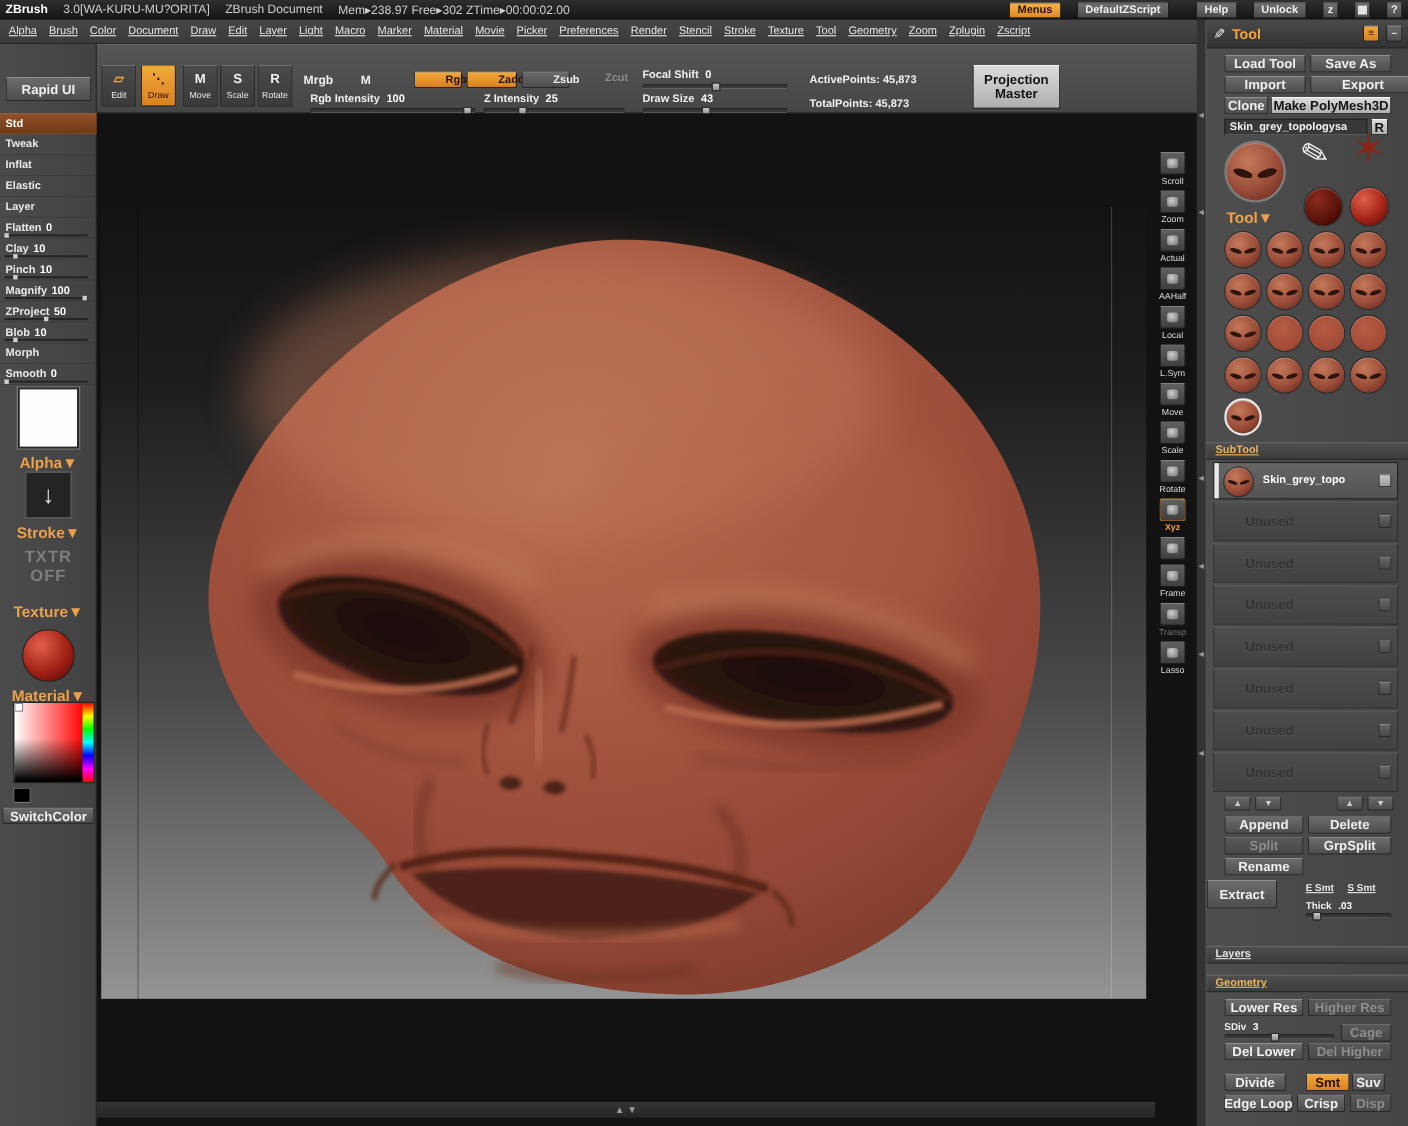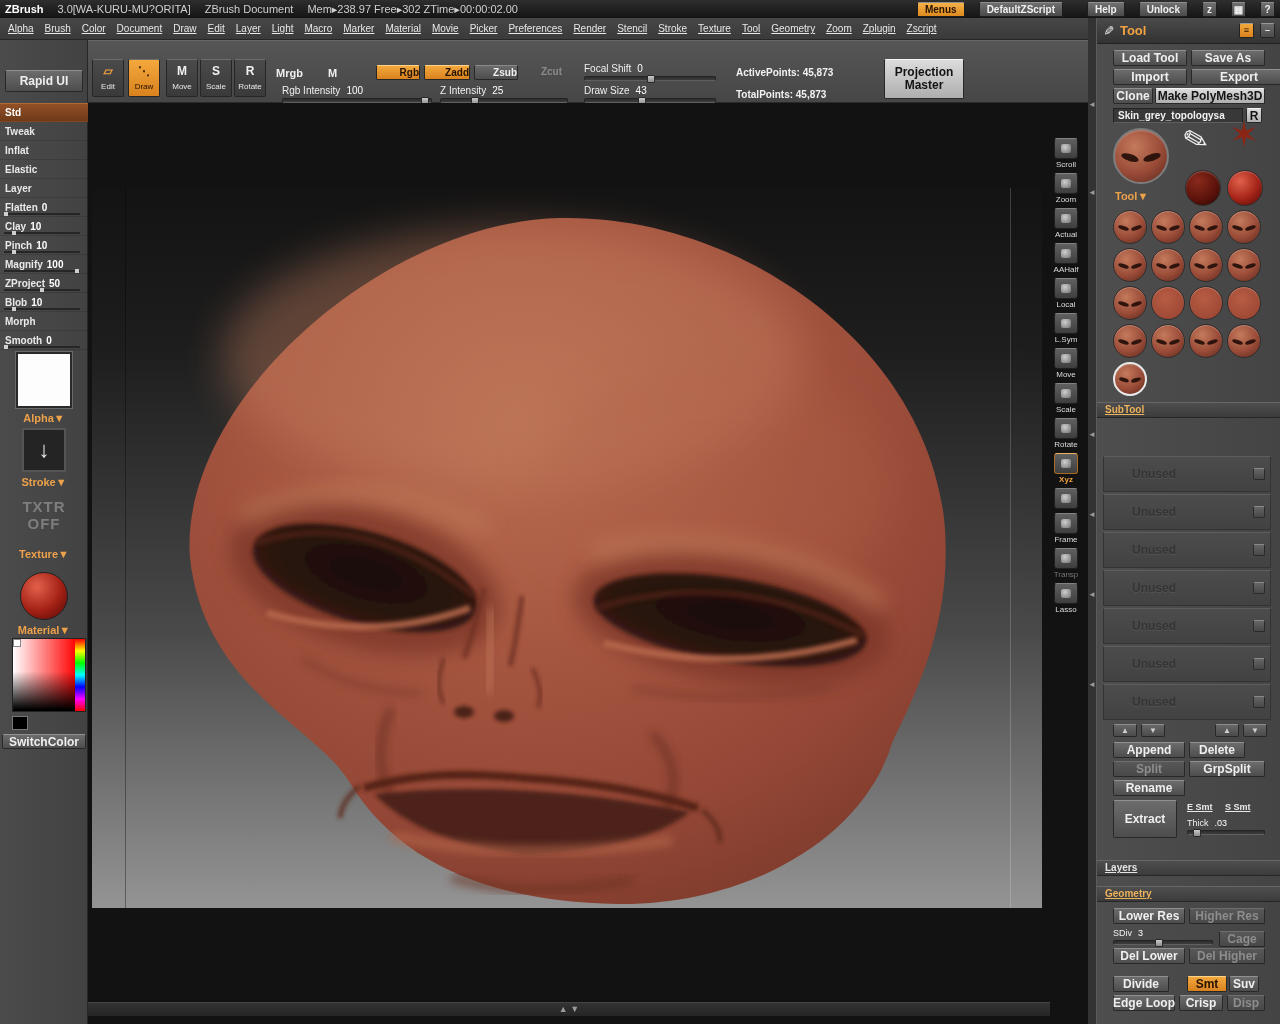--- a/index.html
+++ b/index.html
@@ -17,41 +17,41 @@
   
   #menubar{position:absolute;left:0;top:18px;width:1096px;height:22px;background:linear-gradient(#474747,#3a3a3a);border-bottom:1px solid #262626;display:flex;align-items:center;gap:11px;padding:0 8px;}
   .menu-item{color:#e8e8ea;font-size:10px;text-decoration:underline;cursor:default;white-space:nowrap;}
   
   #shelf{position:absolute;left:88px;top:40px;width:1008px;height:63px;background:linear-gradient(#565656,#464646);border-bottom:1px solid #2a2a2a;border-top:1px solid #666;}
   .tool-toggle{position:absolute;width:32px;height:38px;background:linear-gradient(#4a4a4a,#3a3a3a);border:1px solid #262626;border-top-color:#6d6d6d;border-radius:2px;text-align:center;color:#e8e8e8;font-size:8px;}
   .tool-toggle .glyph{display:block;height:22px;line-height:22px;font-size:12px;font-weight:bold;color:#f0f0f0;}
   .tool-toggle.sel{background:linear-gradient(#f3a83c,#d9821f);color:#201000;}
   .tool-toggle.sel .glyph{color:#2a1500;}
   .flat-label{font-weight:bold;color:#f0f0f0;font-size:11px;}
-  .mode-btn{position:absolute;height:15px;line-height:14px;text-align:right;font-weight:bold;font-size:10px;border-radius:2px;border:1px solid #262626;border-top-color:#8a8a8a;background:linear-gradient(#6a6a6a,#4d4d4d);color:#efefef;}
+  .mode-btn{position:absolute;height:15px;line-height:14px;text-align:left;font-weight:bold;font-size:10px;border-radius:2px;border:1px solid #262626;border-top-color:#8a8a8a;background:linear-gradient(#6a6a6a,#4d4d4d);color:#efefef;padding-left:28px;}
   .mode-btn.on{background:linear-gradient(#f3a83c,#d9821f);color:#241200;border-top-color:#ffd28a;}
   .mode-btn.ghost{background:none;border:none;color:#8a8a8a;}
   .slgroup{position:absolute;}
-  .slabel{font-size:10px;color:#efefef;font-weight:normal;white-space:nowrap;margin-bottom:2px;}
+  .slabel{font-size:10px;color:#efefef;font-weight:bold;white-space:nowrap;margin-bottom:2px;}
   .slabel .val{margin-left:6px;color:#ffffff;}
   .slider{position:relative;height:5px;background:linear-gradient(#2d2d2d,#3d3d3d);border:1px solid #242424;border-bottom-color:#606060;border-radius:2px;}
   .slider .handle{position:absolute;top:-2px;width:8px;height:8px;background:linear-gradient(#c9c9c9,#8c8c8c);border:1px solid #2a2a2a;border-radius:1px;}
   .points{font-weight:bold;color:#f2f2f2;font-size:10px;}
   .btn{display:flex;align-items:center;justify-content:center;background:linear-gradient(#6c6c6c,#4d4d4d);border:1px solid #282828;border-top-color:#909090;color:#efefef;font-size:12px;font-weight:bold;border-radius:2px;height:16px;white-space:nowrap;}
   .btn.lightb{background:linear-gradient(#dcdcdc,#aeaeae);color:#131313;border-top-color:#f5f5f5;}
   .btn.orangeb{background:linear-gradient(#f3a83c,#d9821f);color:#241200;border-top-color:#ffd28a;}
   .btn.dis{color:#8d8d8d;background:linear-gradient(#585858,#484848);border-top-color:#6e6e6e;}
   
   #left{position:absolute;left:0;top:40px;width:88px;height:984px;background:linear-gradient(90deg,#4b4b4b,#424242);border-right:1px solid #262626;}
   .brush-row{position:relative;height:19px;display:flex;align-items:center;gap:4px;padding:0 5px;color:#e9e9e9;font-weight:bold;font-size:10px;border-bottom:1px solid rgba(0,0,0,0.12);}
   .brush-row.sel{background:linear-gradient(#935027,#6e3a18);border-top:1px solid #b06a3a;color:#fff;}
   .brush-row .bval{color:#ffffff;font-weight:bold;}
   .mini{position:absolute;left:4px;right:8px;bottom:1px;height:2px;background:#262626;}
   .mini .tick{position:absolute;top:-1px;width:4px;height:4px;background:#cfcfcf;}
-  .sec-label{position:absolute;width:88px;text-align:center;color:#ecA14a;color:#eca14a;font-weight:bold;font-size:11px;}
+  .sec-label{position:absolute;width:88px;text-align:center;color:#ecA14a;color:#eca14a;font-weight:bold;font-size:14px;}
   
   #canvas{position:absolute;left:88px;top:103px;width:1008px;height:921px;background:#121212;}
   #doc{position:absolute;left:4px;top:85px;width:950px;height:720px;background:linear-gradient(180deg,#131313 0%,#1d1d1d 22%,#4a4a4a 62%,#949494 100%);}
   .doc-line{position:absolute;top:0;width:1px;height:720px;background:rgba(0,0,0,0.35);}
   #hscroll{position:absolute;left:0;top:899px;width:962px;height:14px;background:linear-gradient(#333,#252525);border-top:1px solid #444;text-align:center;color:#9a9a9a;font-size:9px;line-height:13px;}
   
   #ctools{position:absolute;left:960px;top:3px;width:40px;margin-top:32px;}
   .ctool{width:36px;margin-bottom:4px;text-align:center;}
   .ctool .ic{width:24px;height:21px;margin:0 auto;background:linear-gradient(#606060,#3e3e3e);border:1px solid #1f1f1f;border-top-color:#828282;border-radius:3px;position:relative;}
   .ctool .ic::after{content:"";position:absolute;left:6px;top:5px;width:10px;height:9px;background:radial-gradient(circle at 40% 35%,#cfcfcf,#6f6f6f);border-radius:2px;}
@@ -497,20 +497,26 @@
 
     <div class="thumb-circle head" style="left:16px;top:306px;width:34px;height:34px"></div>
     <div class="thumb-circle head" style="left:54px;top:306px;width:34px;height:34px"></div>
     <div class="thumb-circle head" style="left:92px;top:306px;width:34px;height:34px"></div>
     <div class="thumb-circle head" style="left:130px;top:306px;width:34px;height:34px"></div>
 
     <div class="thumb-circle head selthumb" style="left:16px;top:344px;width:34px;height:34px"></div>
 
     <div class="hdr" style="top:384px">SubTool</div>
 
+    <div class="subrow selected" style="top:402px;height:34px">
+      <div class="edge"></div>
+      <div class="thumb-circle head" style="left:8px;top:3px;width:28px;height:28px"></div>
+      <span class="name">Skin_grey_topo</span>
+      <div class="tinybtn" style="background:linear-gradient(#c9c9c9,#9a9a9a)"></div>
+    </div>
 
     <div class="subrow" style="top:438px;height:36px">
         <span class="unlabel">Unused</span>
         <div class="tinybtn"></div>
       </div>
     <div class="subrow" style="top:476px;height:36px">
         <span class="unlabel">Unused</span>
         <div class="tinybtn"></div>
       </div>
     <div class="subrow" style="top:514px;height:36px">
@@ -533,26 +539,26 @@
         <span class="unlabel">Unused</span>
         <div class="tinybtn"></div>
       </div>
 
     <div class="navbtn" style="left:16px;top:706px">▲</div>
     <div class="navbtn" style="left:44px;top:706px">▼</div>
     <div class="navbtn" style="left:118px;top:706px">▲</div>
     <div class="navbtn" style="left:146px;top:706px">▼</div>
 
     <div class="btn abs" style="left:16px;top:724px;width:72px">Append</div>
-    <div class="btn abs" style="left:92px;top:724px;width:56px">Delete</div>
+    <div class="btn abs" style="left:92px;top:724px;width:76px">Delete</div>
     <div class="btn dis abs" style="left:16px;top:743px;width:72px">Split</div>
     <div class="btn abs" style="left:92px;top:743px;width:76px">GrpSplit</div>
     <div class="btn abs" style="left:16px;top:762px;width:72px">Rename</div>
 
-    <div class="btn abs" style="left:16px;top:782px;width:64px;height:38px">Extract</div>
+    <div class="btn abs" style="left:0;top:782px;width:64px;height:26px">Extract</div>
     <span class="tinylabel abs" style="left:90px;top:784px">E Smt</span>
     <span class="tinylabel abs" style="left:128px;top:784px">S Smt</span>
     <div class="abs" style="left:90px;top:800px;width:78px">
       <div class="slabel" style="font-size:9px"><span>Thick</span><span class="val">.03</span></div>
       <div class="slider">
           <div class="handle" style="left:6%"></div>
         </div>
     </div>
 
     <div class="hdr plain" style="top:842px">Layers</div>

